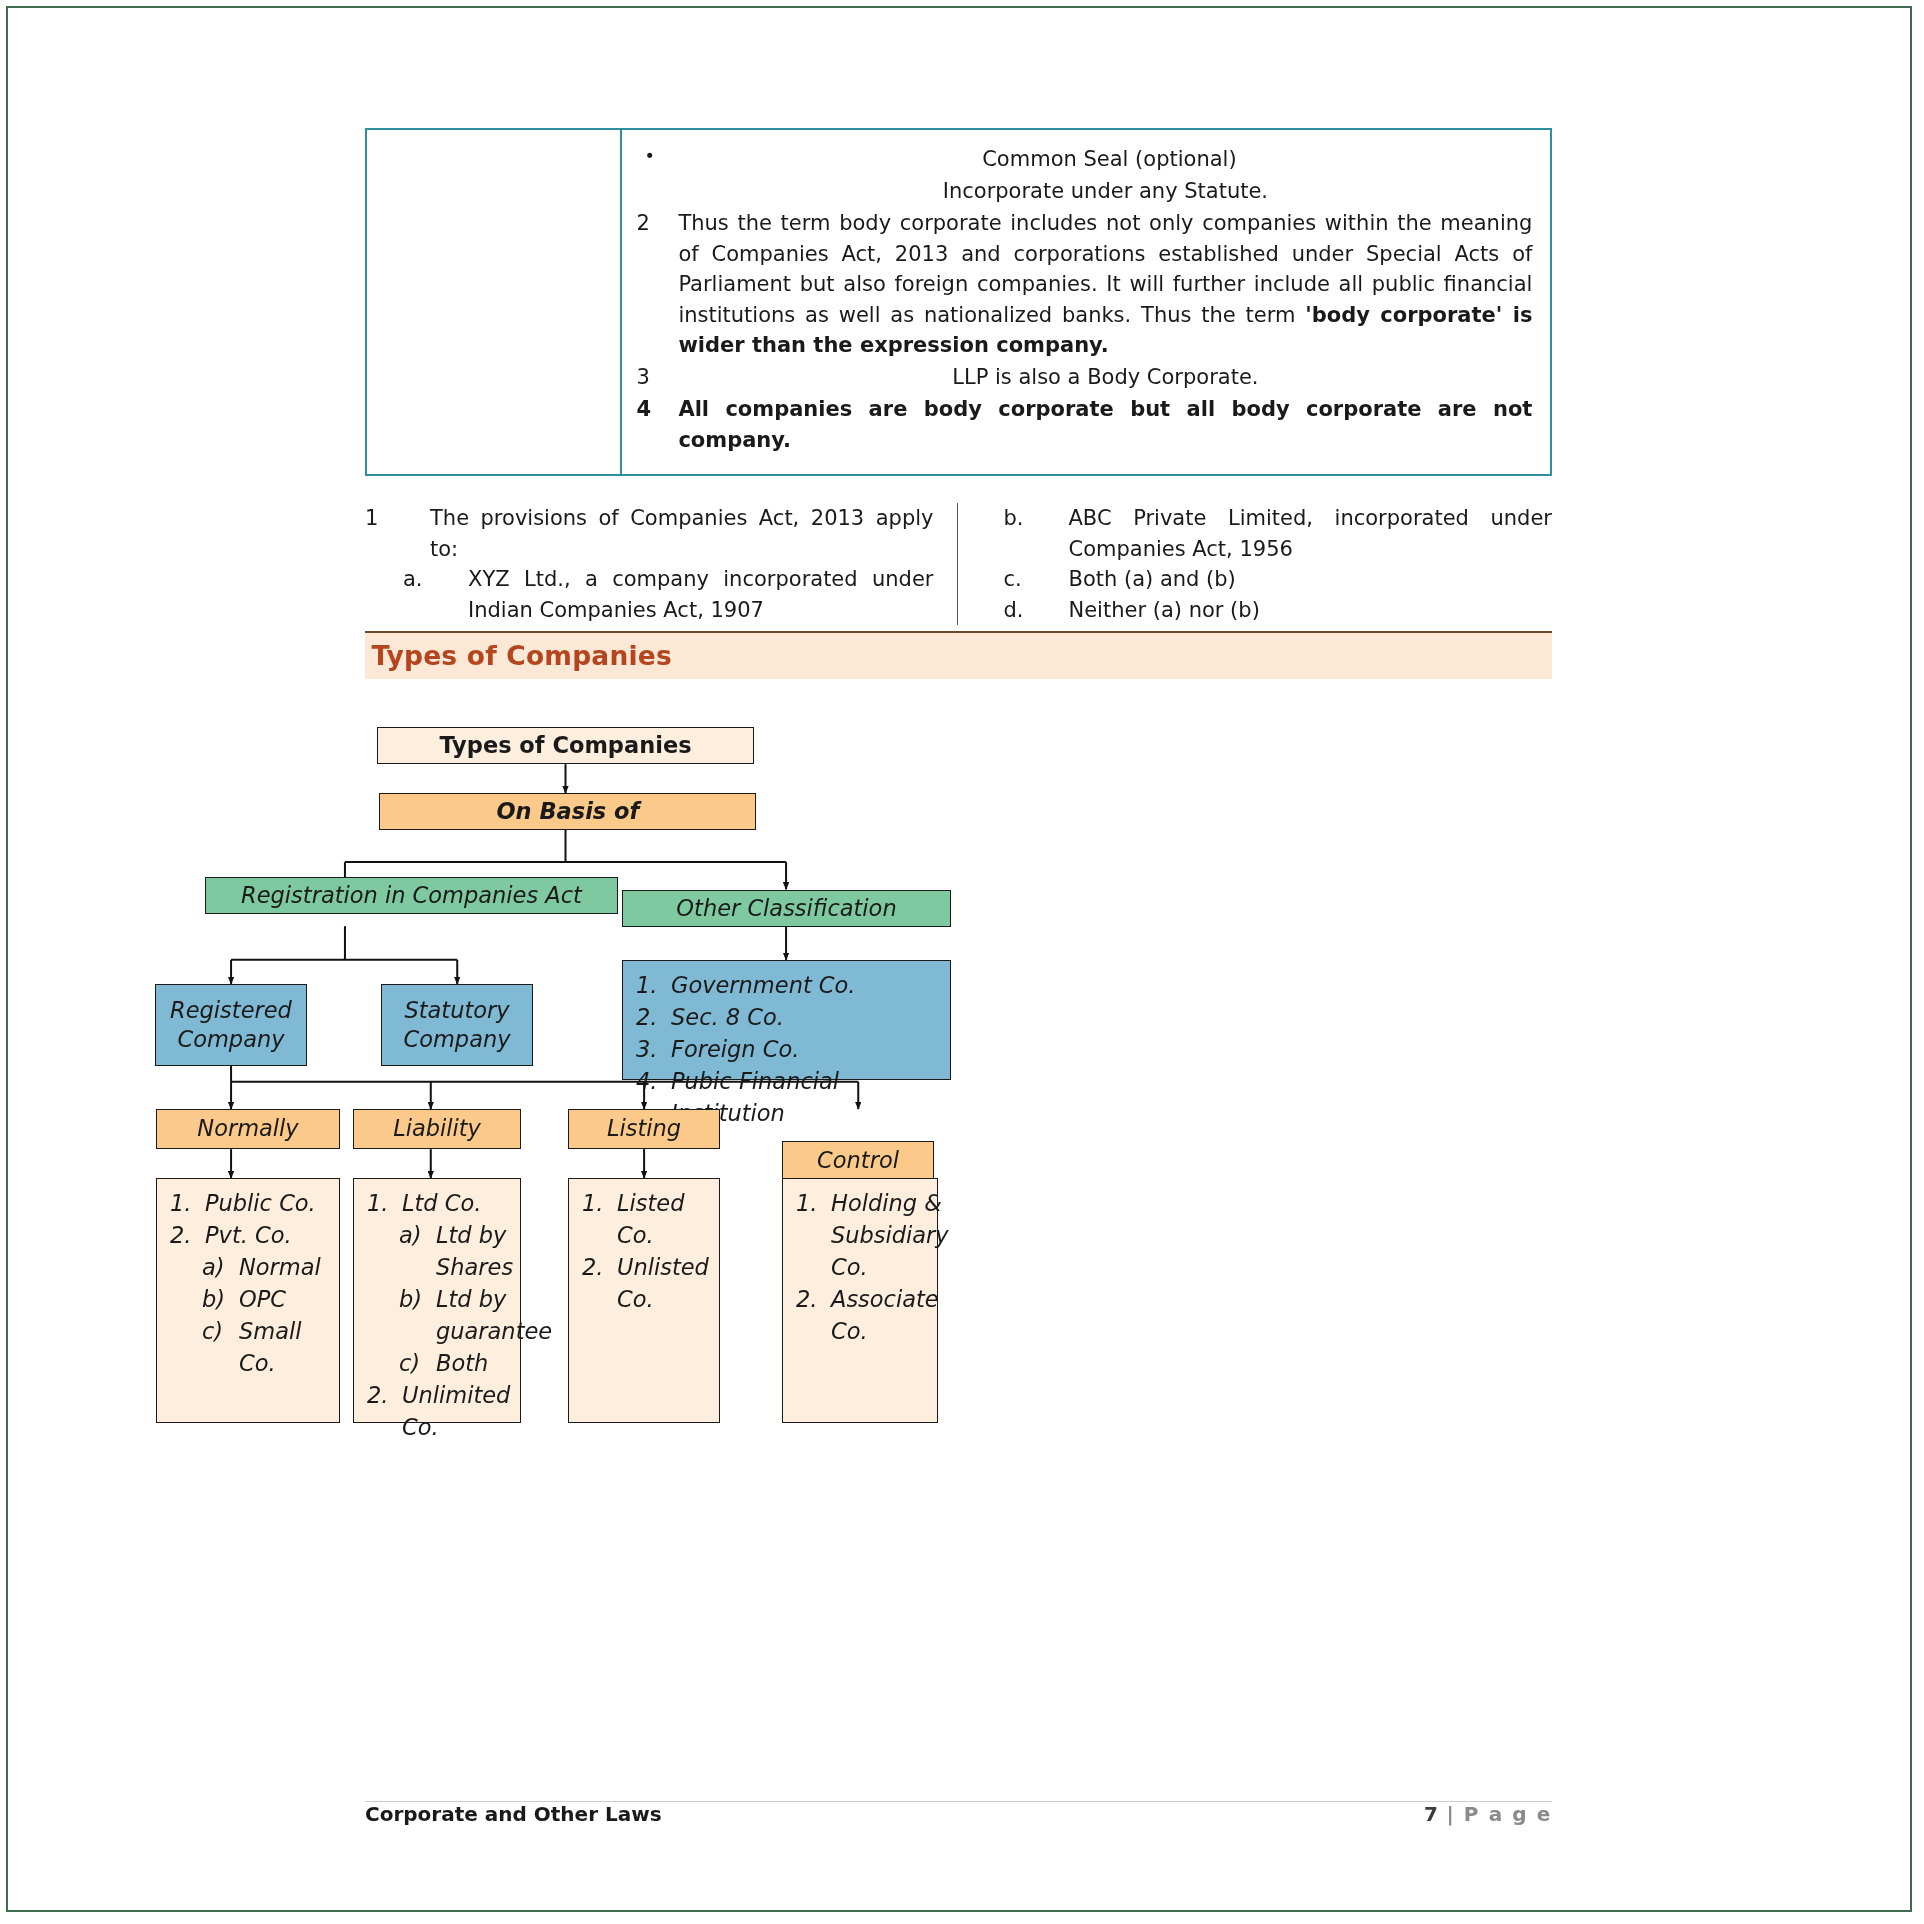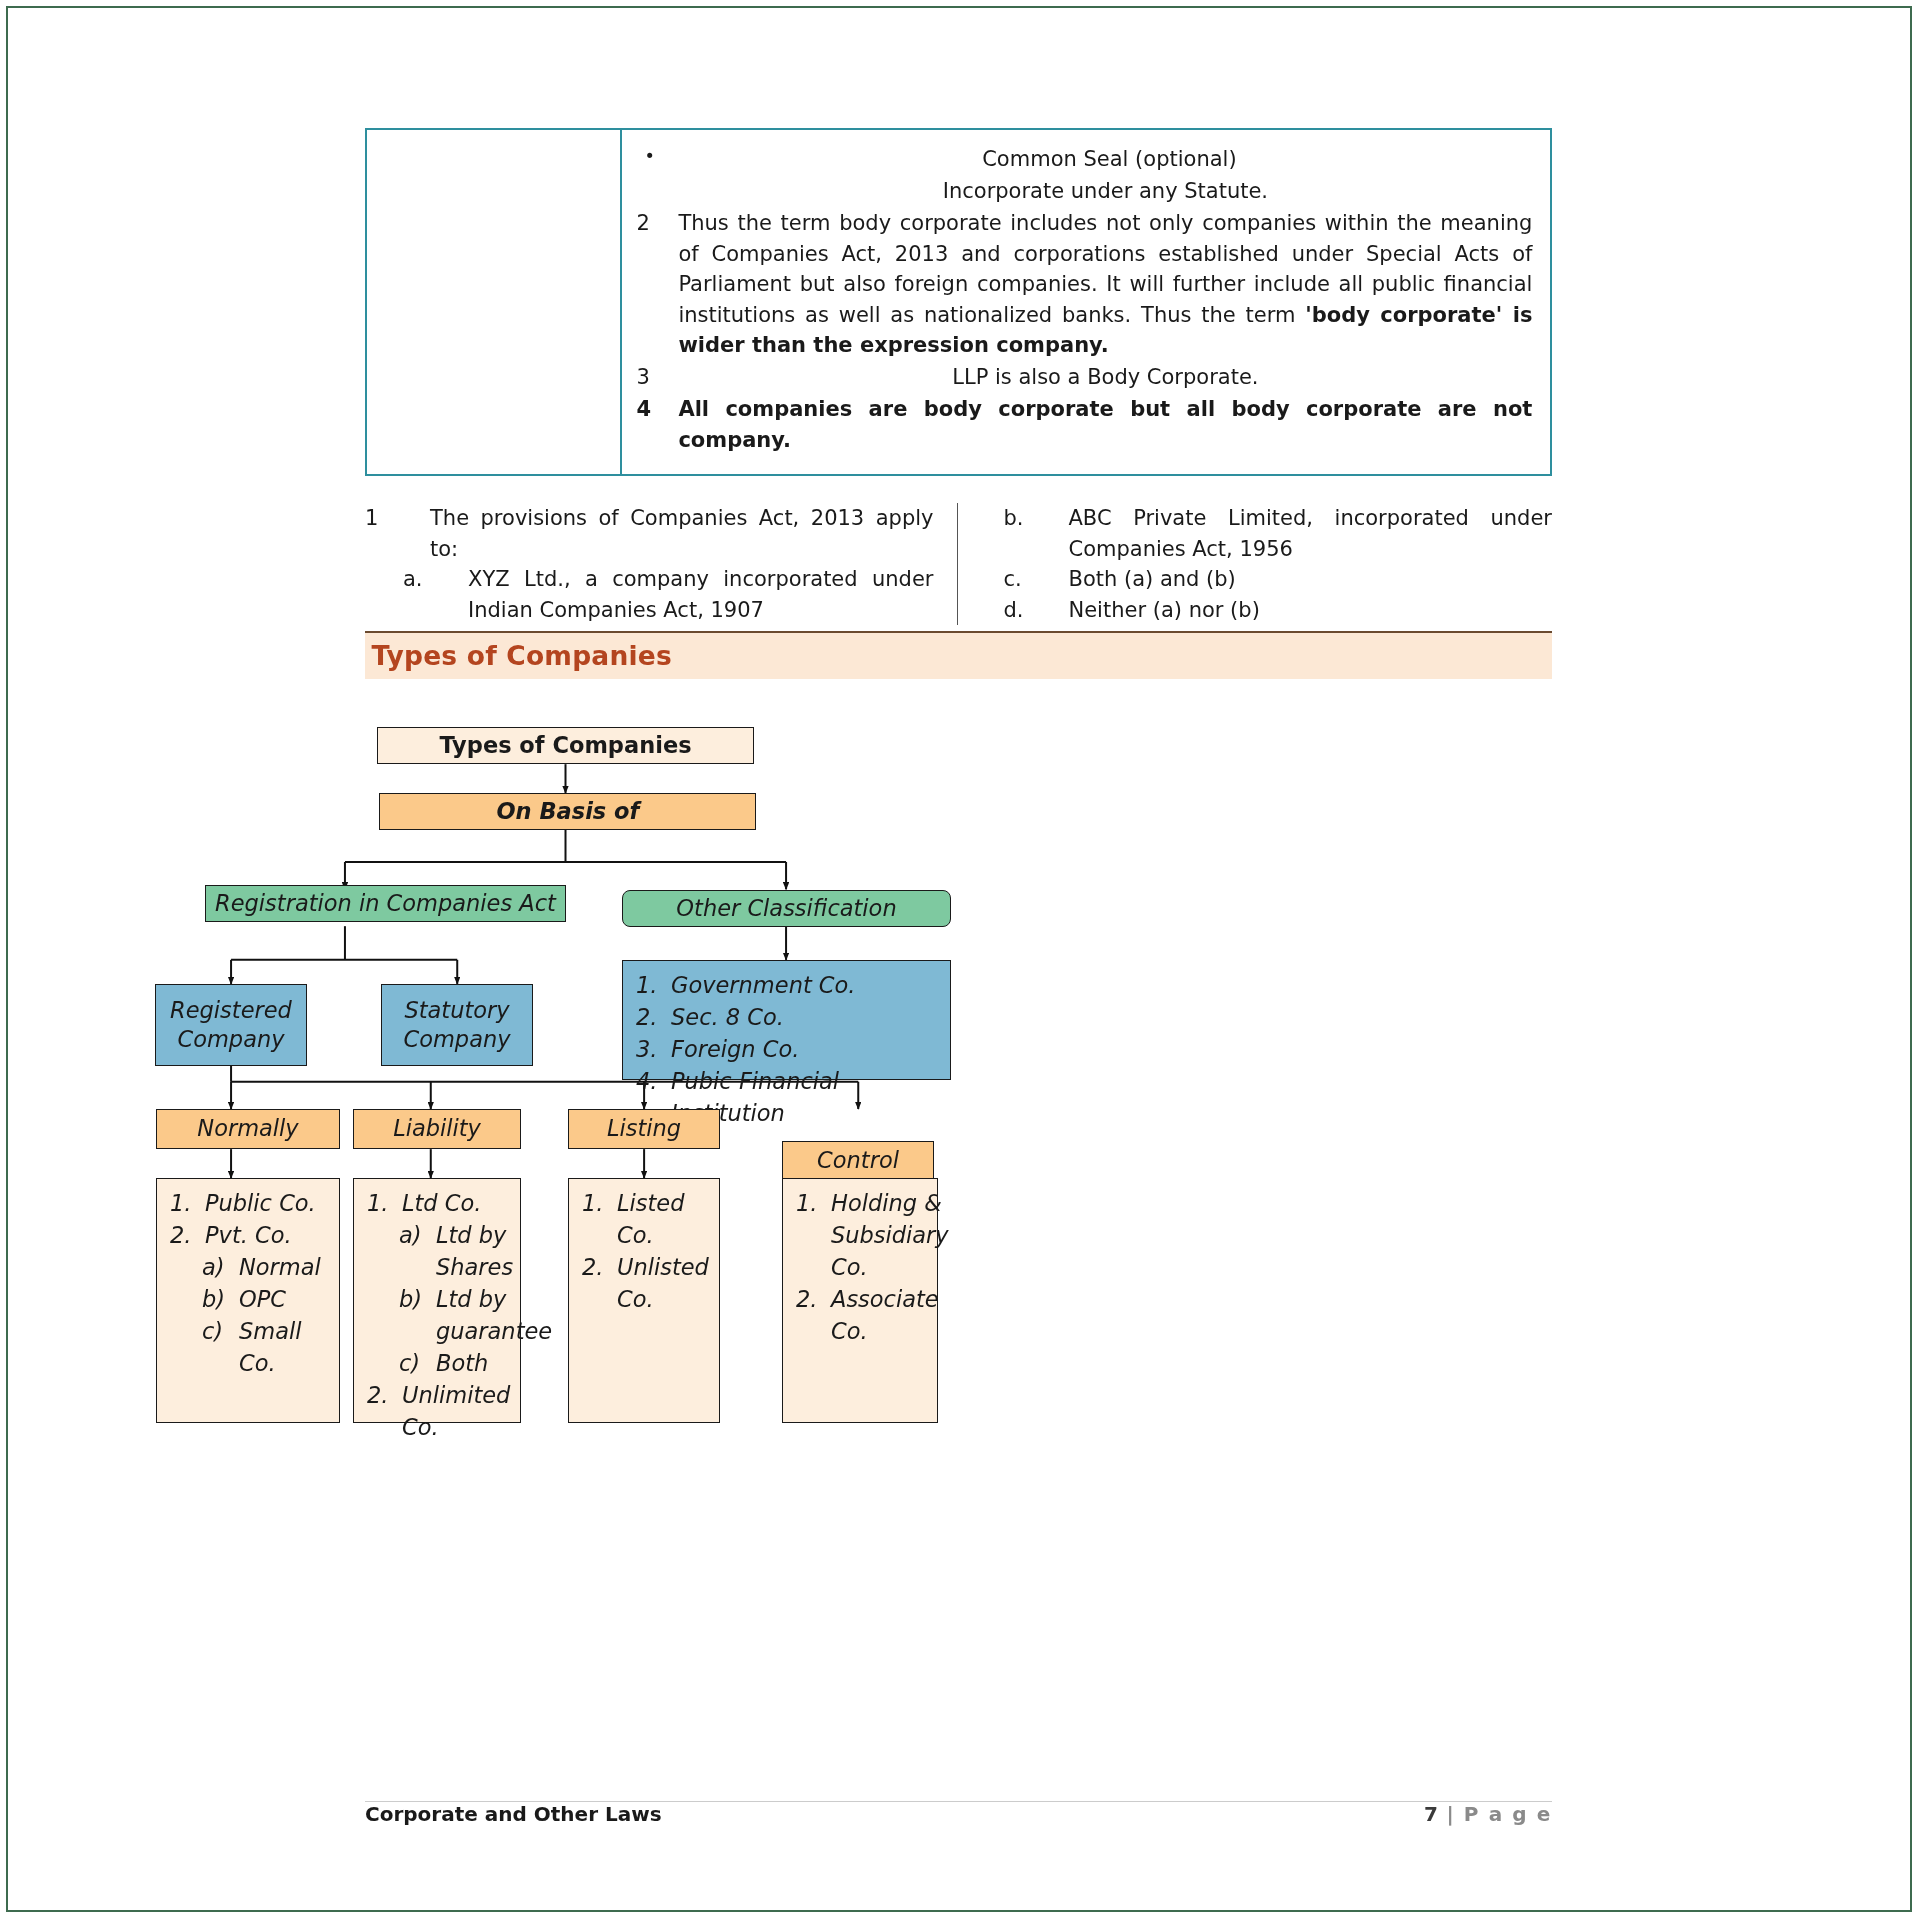--- a/index.html
+++ b/index.html
@@ -288,23 +288,23 @@
         <line x1="82" y1="536" x2="82" y2="572" marker-end="url(#ah)"></line>
         <line x1="348" y1="536" x2="348" y2="572" marker-end="url(#ah)"></line>
         <line x1="615" y1="536" x2="615" y2="572" marker-end="url(#ah)"></line>
       </g>
     </svg>
 
     <div class="node n-cream bold" style="left:12px; top:8px; width:377px; height:37px;">Types of Companies</div>
 
     <div class="node n-orange bold italic" style="left:14.4px; top:74px; width:377px; height:37px;">On Basis of</div>
 
-    <div class="node n-green italic" style="left:-160px; top:166px; width:361px; height:37px;">Registration in Companies Act</div>
-
-    <div class="node n-green italic" style="left:257px; top:171px; width:329px; height:37px;border-radius:8px;">Other Classification</div>
+    <div class="node n-green italic" style="left:-160px; top:158px; width:413px; height:37px;">Registration in Companies Act</div>
+
+    <div class="node n-green italic" style="left:257px; top:171px; width:329px; height:37px;">Other Classification</div>
 
     <div class="node n-blue italic" style="left:-210px; top:265px; width:152px; height:82px;">
       <span>Registered<br>Company</span>
     </div>
 
     <div class="node n-blue italic" style="left:16px; top:265px; width:152px; height:82px;">
       <span>Statutory<br>Company</span>
     </div>
 
     <div class="node n-blue n-list" style="left:257px; top:241px; width:329px; height:120px;">

